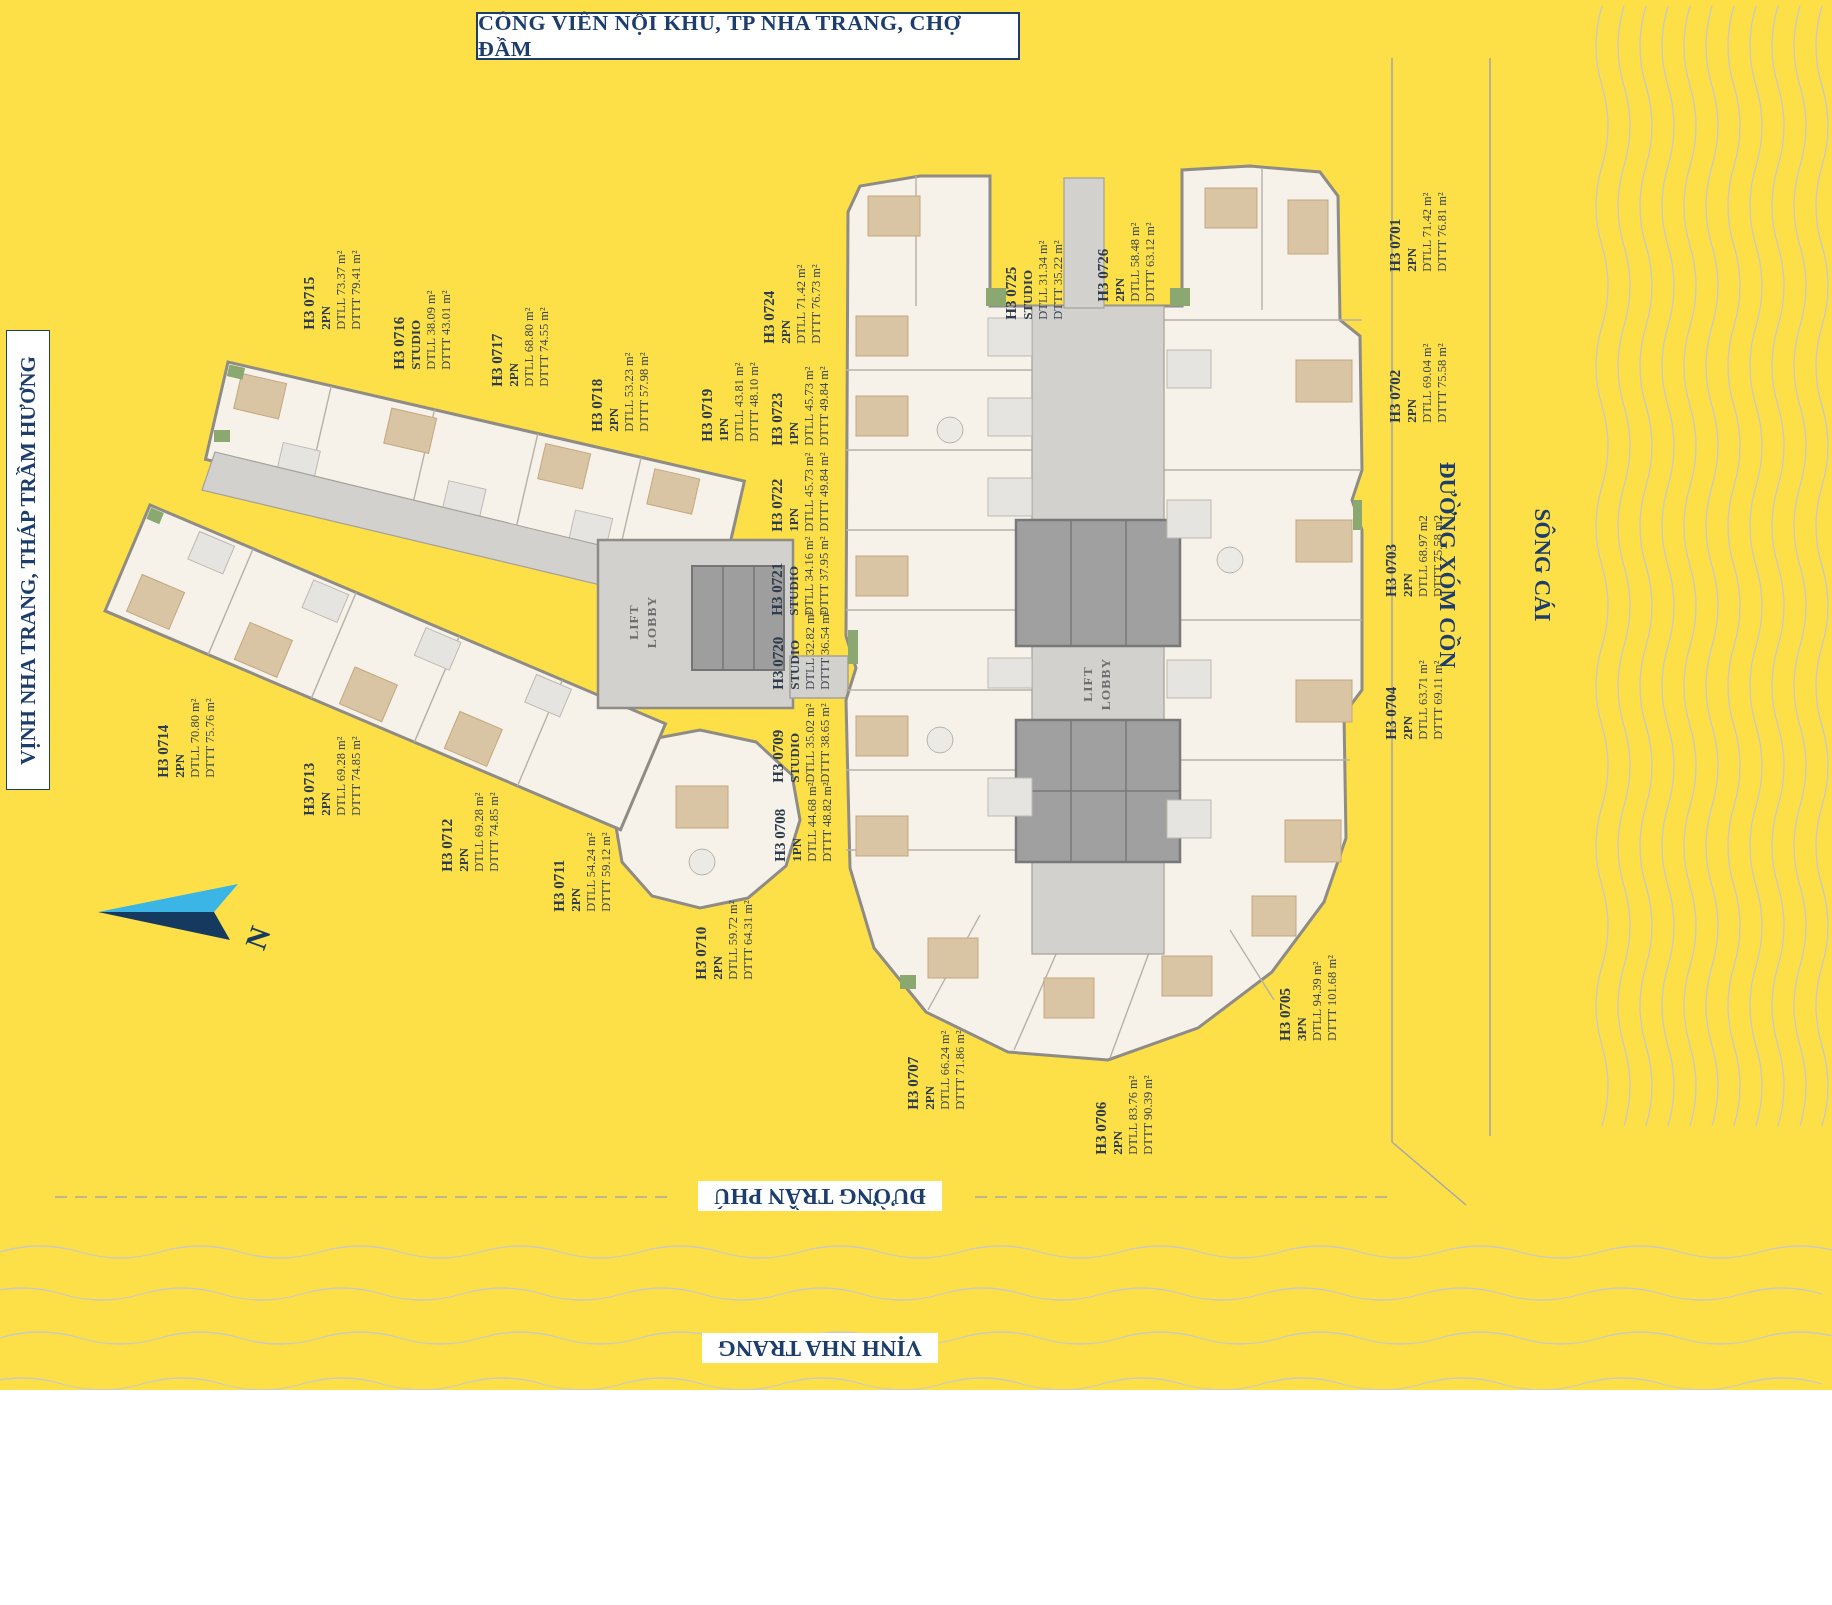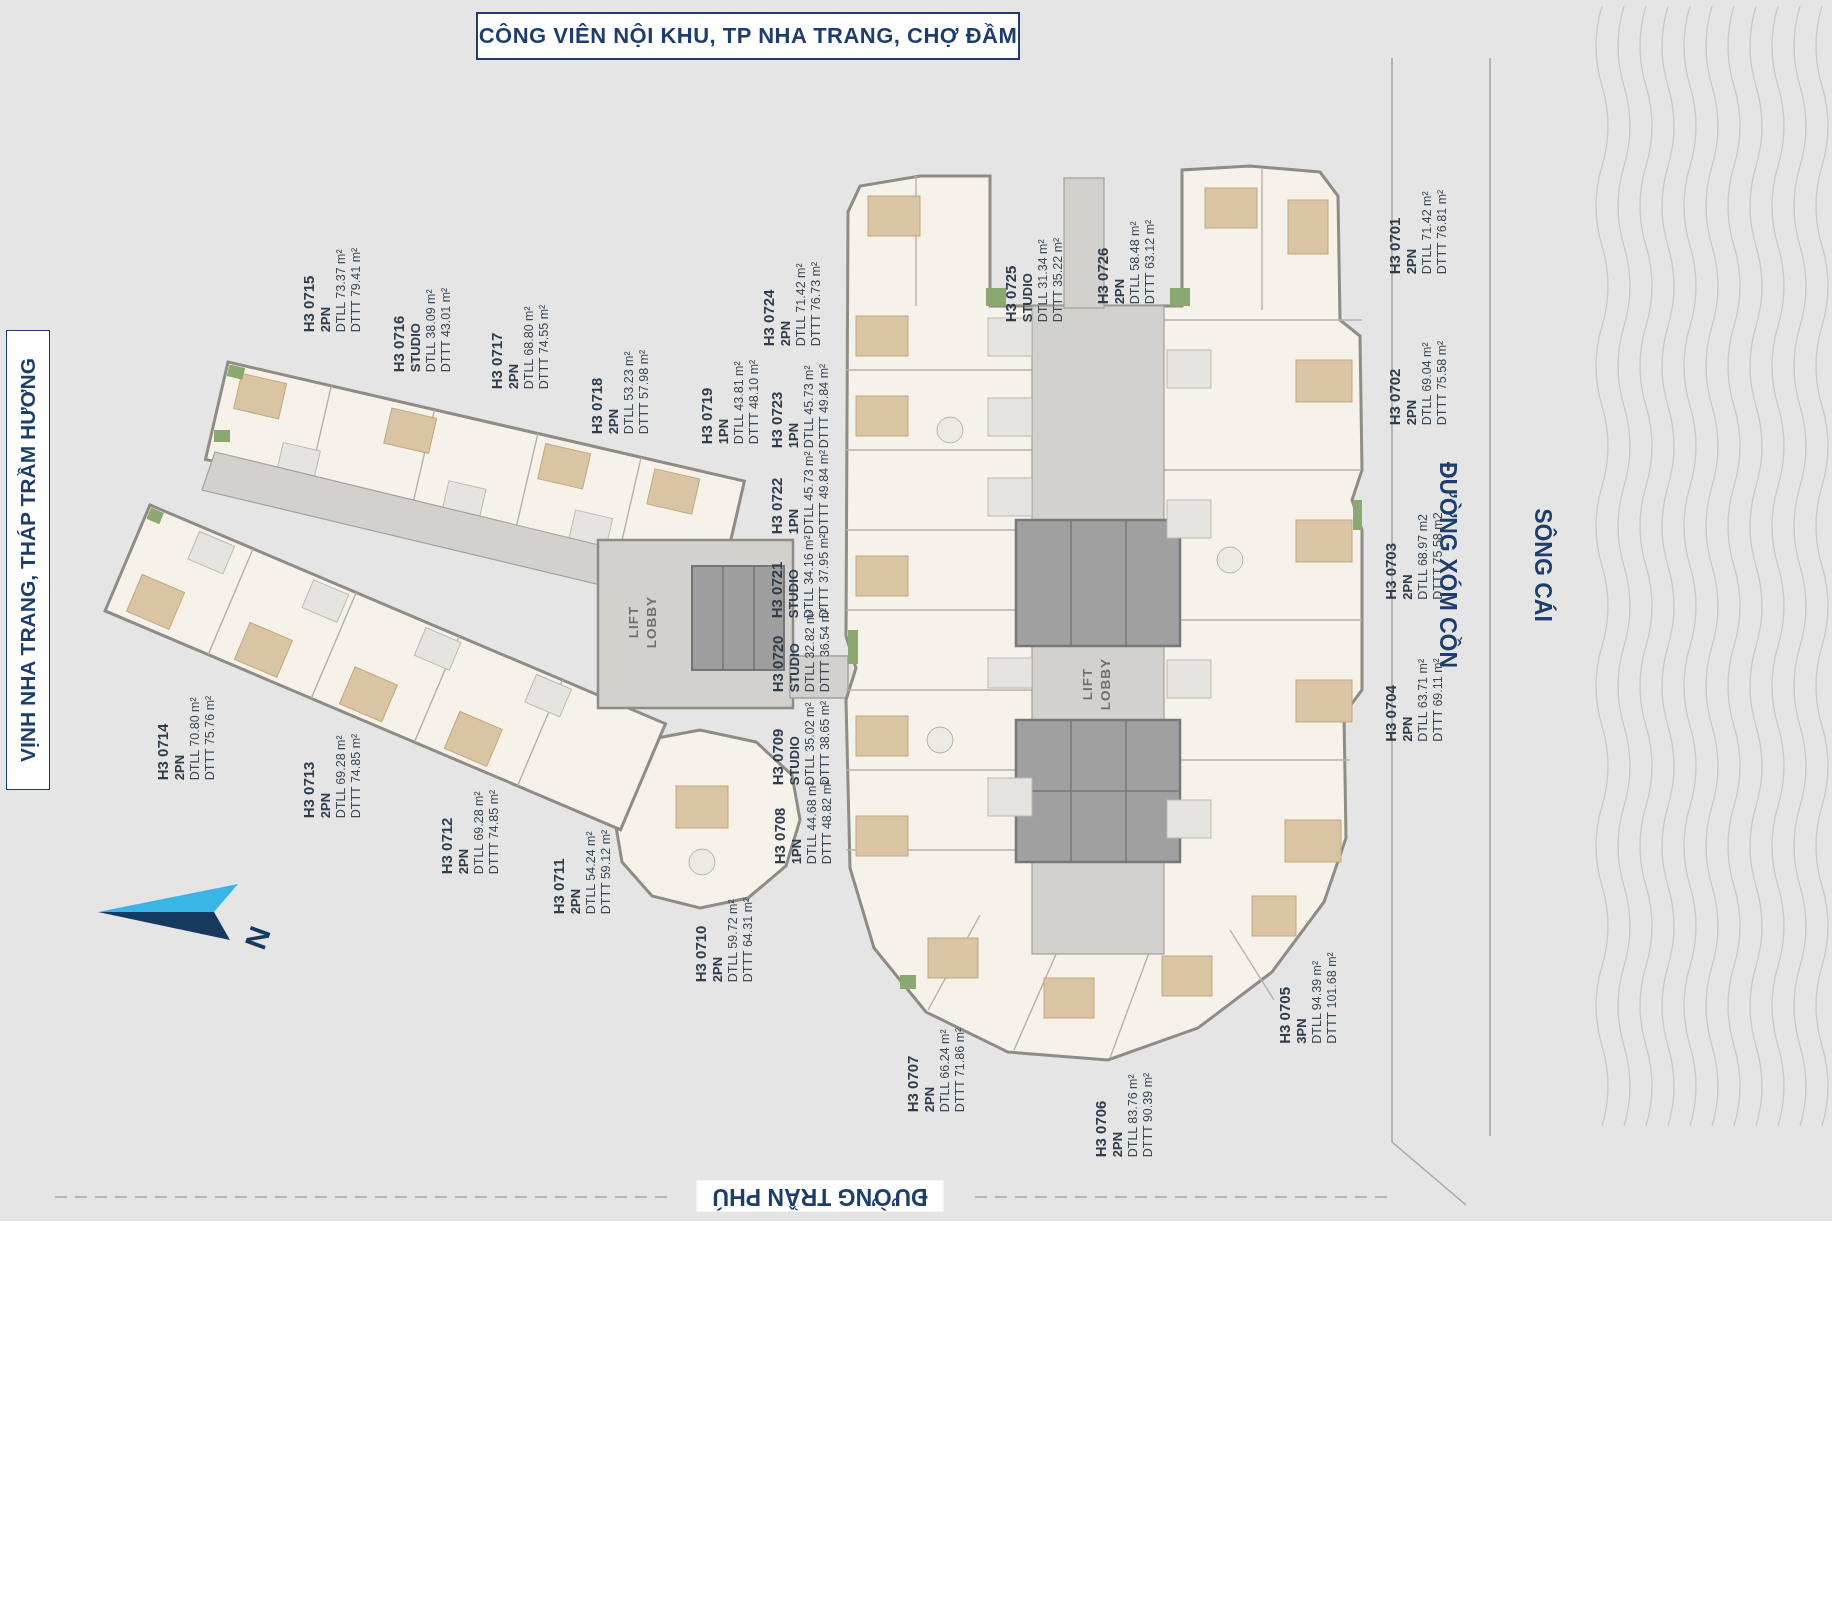--- a/index.html
+++ b/index.html
@@ -1,17 +1,17 @@
 <!DOCTYPE html>
 <html><head>
 <meta charset="utf-8">
 <style>
   html,body{margin:0;padding:0;background:#fff;}
-  .stage{position:relative;width:1832px;height:1221px;background:#e5e5e5;overflow:hidden;
-         font-family:Liberation Sans, sans-serif;}
+  .stage{position:relative;width:1832px;height:1390px;background:#fde047;overflow:hidden;
+         font-family:Liberation Serif, serif;}
   svg{position:absolute;left:0;top:0;}
   .wave{stroke:#c9c9c9;stroke-width:1.3;fill:none;}
   .banner{position:absolute;left:476px;top:12px;width:540px;height:44px;border:2px solid #1d3e6d;
           color:#1d3e6d;display:flex;align-items:center;justify-content:center;
           font-size:22px;font-weight:bold;letter-spacing:.5px;background:#fff;}
   .left-box{position:absolute;left:6px;top:330px;width:42px;height:458px;border:1.5px solid #1d3e6d;
             display:flex;align-items:center;justify-content:center;background:#fff;}
   .left-box span{transform:rotate(-90deg);white-space:nowrap;color:#1d3e6d;font-weight:bold;font-size:21px;}
   .v-label{position:absolute;transform:translate(-50%,-50%) rotate(90deg);color:#1d3e6d;
            font-weight:bold;font-size:23px;white-space:nowrap;}

